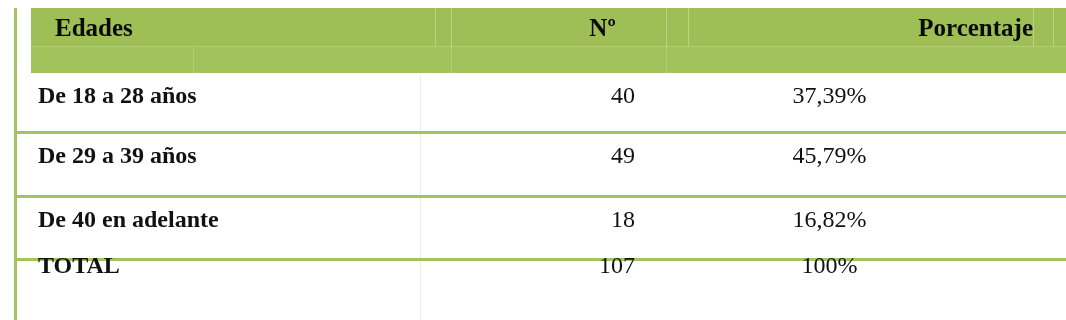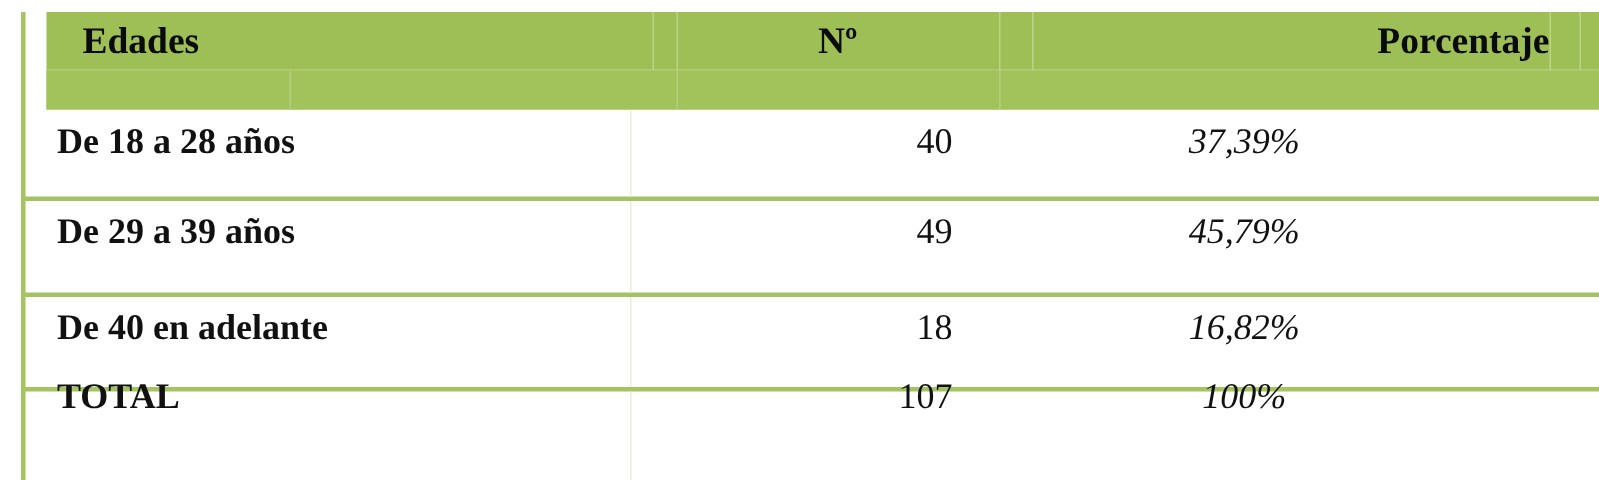--- a/index.html
+++ b/index.html
@@ -78,21 +78,21 @@
     position: absolute;
     top: 2px;
     height: 37px;
     line-height: 36px;
     font-weight: bold;
     font-size: 25px;
     color: #0a0a0a;
     white-space: nowrap;
   }
   .hdr-edades     { left: 24px; text-align: left; }
-  .hdr-numero     { left: 420px; width: 215px; text-align: center; }
+  .hdr-numero     { left: 420px; width: 215px; text-align: center; padding-left: 44px; }
   .hdr-porcentaje { left: 657px; width: 345px; text-align: right; }
 
   
   .left-border {
     position: absolute;
     left: 14px;
     top: 8px;
     width: 3px;
     height: 312px;
     background: #a3c45f;
@@ -152,21 +152,20 @@
     left: 403px;
     width: 215px;
     font-size: 24px;
     text-align: right;
   }
   .cell-pct {
     left: 640px;
     width: 345px;
     font-size: 24px;
     text-align: center;
-    font-style: italic;
   }
 </style>
 </head>
 <body>
 
 <div id="table-frame">
 
   <div class="header-band">
     <div class="band-lower"></div>
     <div class="header-hline"></div>

